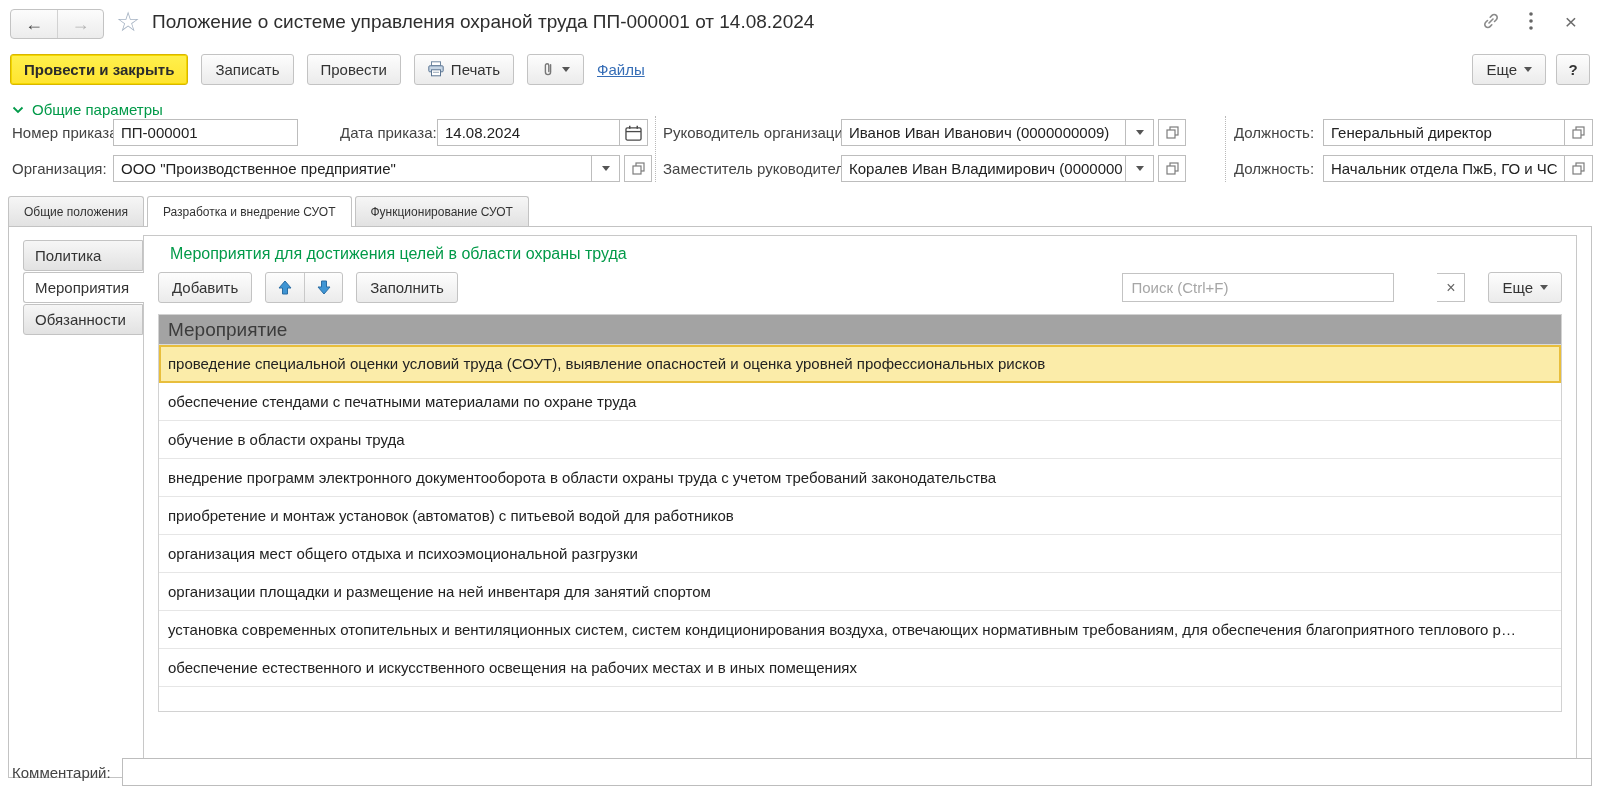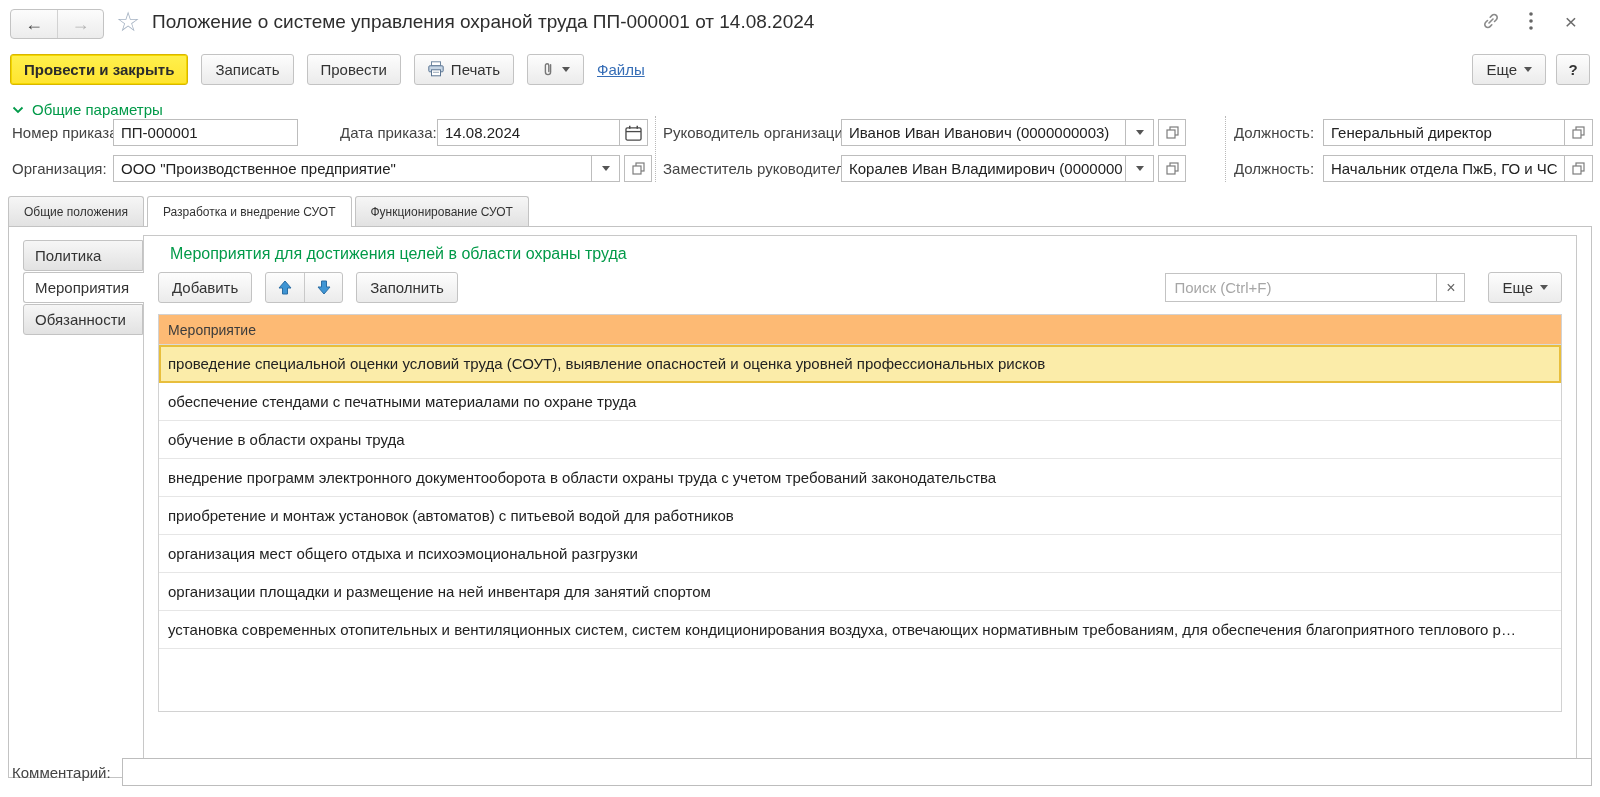--- a/index.html
+++ b/index.html
@@ -74,31 +74,31 @@
   .vtab.active{width:121px;background:#fff;border-right:none;position:relative;z-index:3;}
 
   
   .inner{position:absolute;top:8px;left:134px;right:14px;bottom:14px;border:1px solid #c8c8c8;background:#fff;}
   .heading{position:absolute;top:9px;left:14px;font-size:16px;color:var(--accent-green);margin-left:12px;}
   .cmdbar{position:absolute;top:36px;left:14px;right:14px;height:31px;display:flex;align-items:center;gap:13px;}
   .split{display:flex;border:1px solid #c3c3c3;border-radius:3px;overflow:hidden;
     background:linear-gradient(#fdfdfd,#ebebeb);}
   .split .half{width:38px;height:29px;display:flex;align-items:center;justify-content:center;cursor:pointer;}
   .split .half + .half{border-left:1px solid #c9c9c9;}
-  .searchwrap{display:flex;margin-left:auto;}
+  .searchwrap{display:flex;margin-left:auto;gap:43px;}
   .search{width:272px;height:29px;border:1px solid #c3c3c3;padding:0 8px;font-size:15px;color:#333;outline:none;}
   .search::placeholder{color:#a6a6a6;}
   .clearbtn{width:28px;height:29px;border:1px solid #c3c3c3;border-left:none;background:#fff;
     display:flex;align-items:center;justify-content:center;color:#666;font-size:16px;cursor:pointer;}
 
   
   .table{position:absolute;top:78px;left:14px;right:14px;height:398px;border:1px solid #d2d2d2;
     overflow:hidden;background:#fff;}
-  .thead{height:30px;background:#fdba74;border-bottom:1px solid #dadada;display:flex;align-items:center;
-    padding:0 9px;font-size:14px;color:#3c3c3c;}
+  .thead{height:30px;background:#a3a3a3;border-bottom:1px solid #dadada;display:flex;align-items:center;
+    padding:0 9px;font-size:19px;color:#3c3c3c;}
   .trow{height:38px;line-height:37px;padding:0 9px;border-bottom:1px solid #e6e6e6;font-size:15px;
     color:#222;white-space:nowrap;overflow:hidden;cursor:pointer;}
   .trow.selected{background:var(--selected-row-bg);border:2px solid var(--selected-row-border);
     line-height:33px;padding:0 7px;}
 
   
   .comment-label{position:absolute;top:764px;left:12px;font-size:15px;color:#444;}
   .comment-input{position:absolute;top:758px;left:122px;width:1470px;height:28px;
     border:1px solid #bdbdbd;padding:0 7px;font-size:15px;outline:none;}
 
@@ -196,21 +196,21 @@
           <line x1="13" y1="0.8" x2="13" y2="4" stroke="#4a4a4a" stroke-width="1.6"></line>
         </svg>
       </span>
     </div>
   </div>
 
   <div class="vsep" style="left:655px;"></div>
 
   <div class="flabel" style="left:663px;top:124px;">Руководитель организации:</div>
   <div class="fgroup" style="left:841px;top:119px;">
-    <div class="fval" style="width:285px;">Иванов Иван Иванович (0000000003)</div>
+    <div class="fval" style="width:285px;">Иванов Иван Иванович (0000000009)</div>
     <div class="fbtn">
         <span class="caret"></span>
       </div>
     <div class="fbtn fbtn-sep">
       <span>
         <svg width="13" height="13" viewBox="0 0 13 13" fill="none" stroke="#7d7d7d" stroke-width="1.2">
             <rect x="4" y="1" width="8" height="8"></rect>
             <rect x="1" y="4" width="8" height="8" fill="#fff"></rect>
           </svg>
       </span>
@@ -327,20 +327,21 @@
         <div class="thead">Мероприятие</div>
         <div>
             <div class="trow selected">проведение специальной оценки условий труда (СОУТ), выявление опасностей и оценка уровней профессиональных рисков</div>
             <div class="trow">обеспечение стендами с печатными материалами по охране труда</div>
             <div class="trow">обучение в области охраны труда</div>
             <div class="trow">внедрение программ электронного документооборота в области охраны труда с учетом требований законодательства</div>
             <div class="trow">приобретение и монтаж установок (автоматов) с питьевой водой для работников</div>
             <div class="trow">организация мест общего отдыха и психоэмоциональной разгрузки</div>
             <div class="trow">организации площадки и размещение на ней инвентаря для занятий спортом</div>
             <div class="trow">установка современных отопительных и вентиляционных систем, систем кондиционирования воздуха, отвечающих нормативным требованиям, для обеспечения благоприятного теплового р…</div>
+            <div class="trow">обеспечение естественного и искусственного освещения на рабочих местах и в иных помещениях</div>
           </div>
       </div>
     </div>
   </div>
 
   <div class="comment-label">Комментарий:</div>
   <input class="comment-input" value="" style="">
 
 </div>
 

